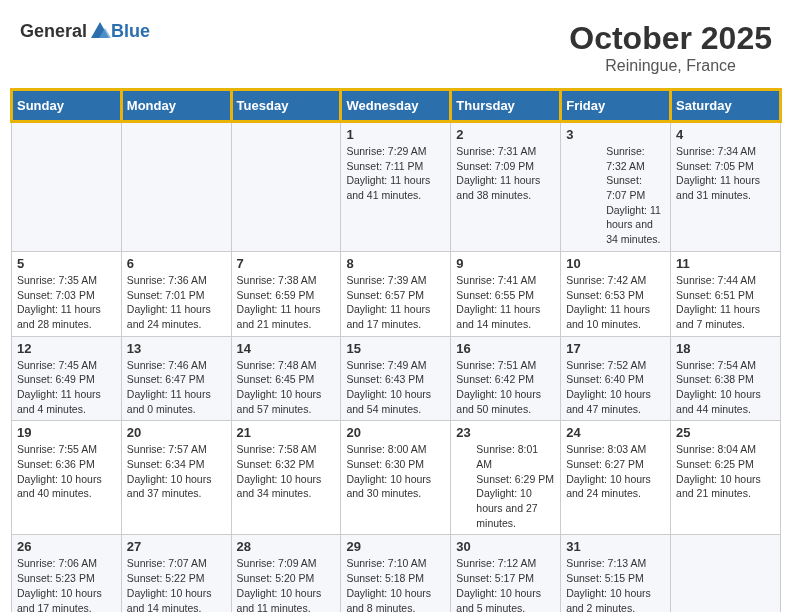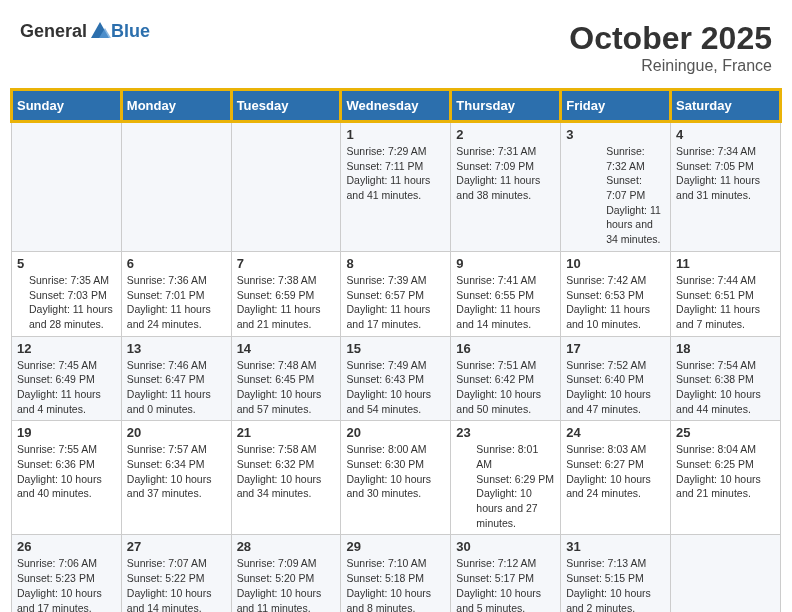--- a/index.html
+++ b/index.html
@@ -39,20 +39,21 @@
       text-align: right;
     }
     .month-title {
       font-size: 32px;
       font-weight: bold;
       color: #333;
     }
     .location {
       font-size: 16px;
       color: #555;
+      text-align: center;
     }
     .calendar {
       width: 100%;
       border-collapse: collapse;
       margin: 8px 0 0 0;
     }
     .calendar th {
       background-color: #2c6fad;
       color: #fff;
       font-size: 13px;
@@ -150,21 +151,21 @@
         <td>
           <span class="day-number">4</span>
           <div class="day-info" style="white-space: pre-line;">Sunrise: 7:34 AM
 Sunset: 7:05 PM
 Daylight: 11 hours and 31 minutes.</div>
         </td>
       </tr>
       <tr>
         <td>
           <span class="day-number">5</span>
-          <div class="day-info" style="white-space: pre-line; margin-left: 12px;">Sunrise: 7:35 AM
+          <div class="day-info" style="white-space: pre-line;">Sunrise: 7:35 AM
 Sunset: 7:03 PM
 Daylight: 11 hours and 28 minutes.</div>
         </td>
         <td>
           <span class="day-number">6</span>
           <div class="day-info" style="white-space: pre-line;">Sunrise: 7:36 AM
 Sunset: 7:01 PM
 Daylight: 11 hours and 24 minutes.</div>
         </td>
         <td>

